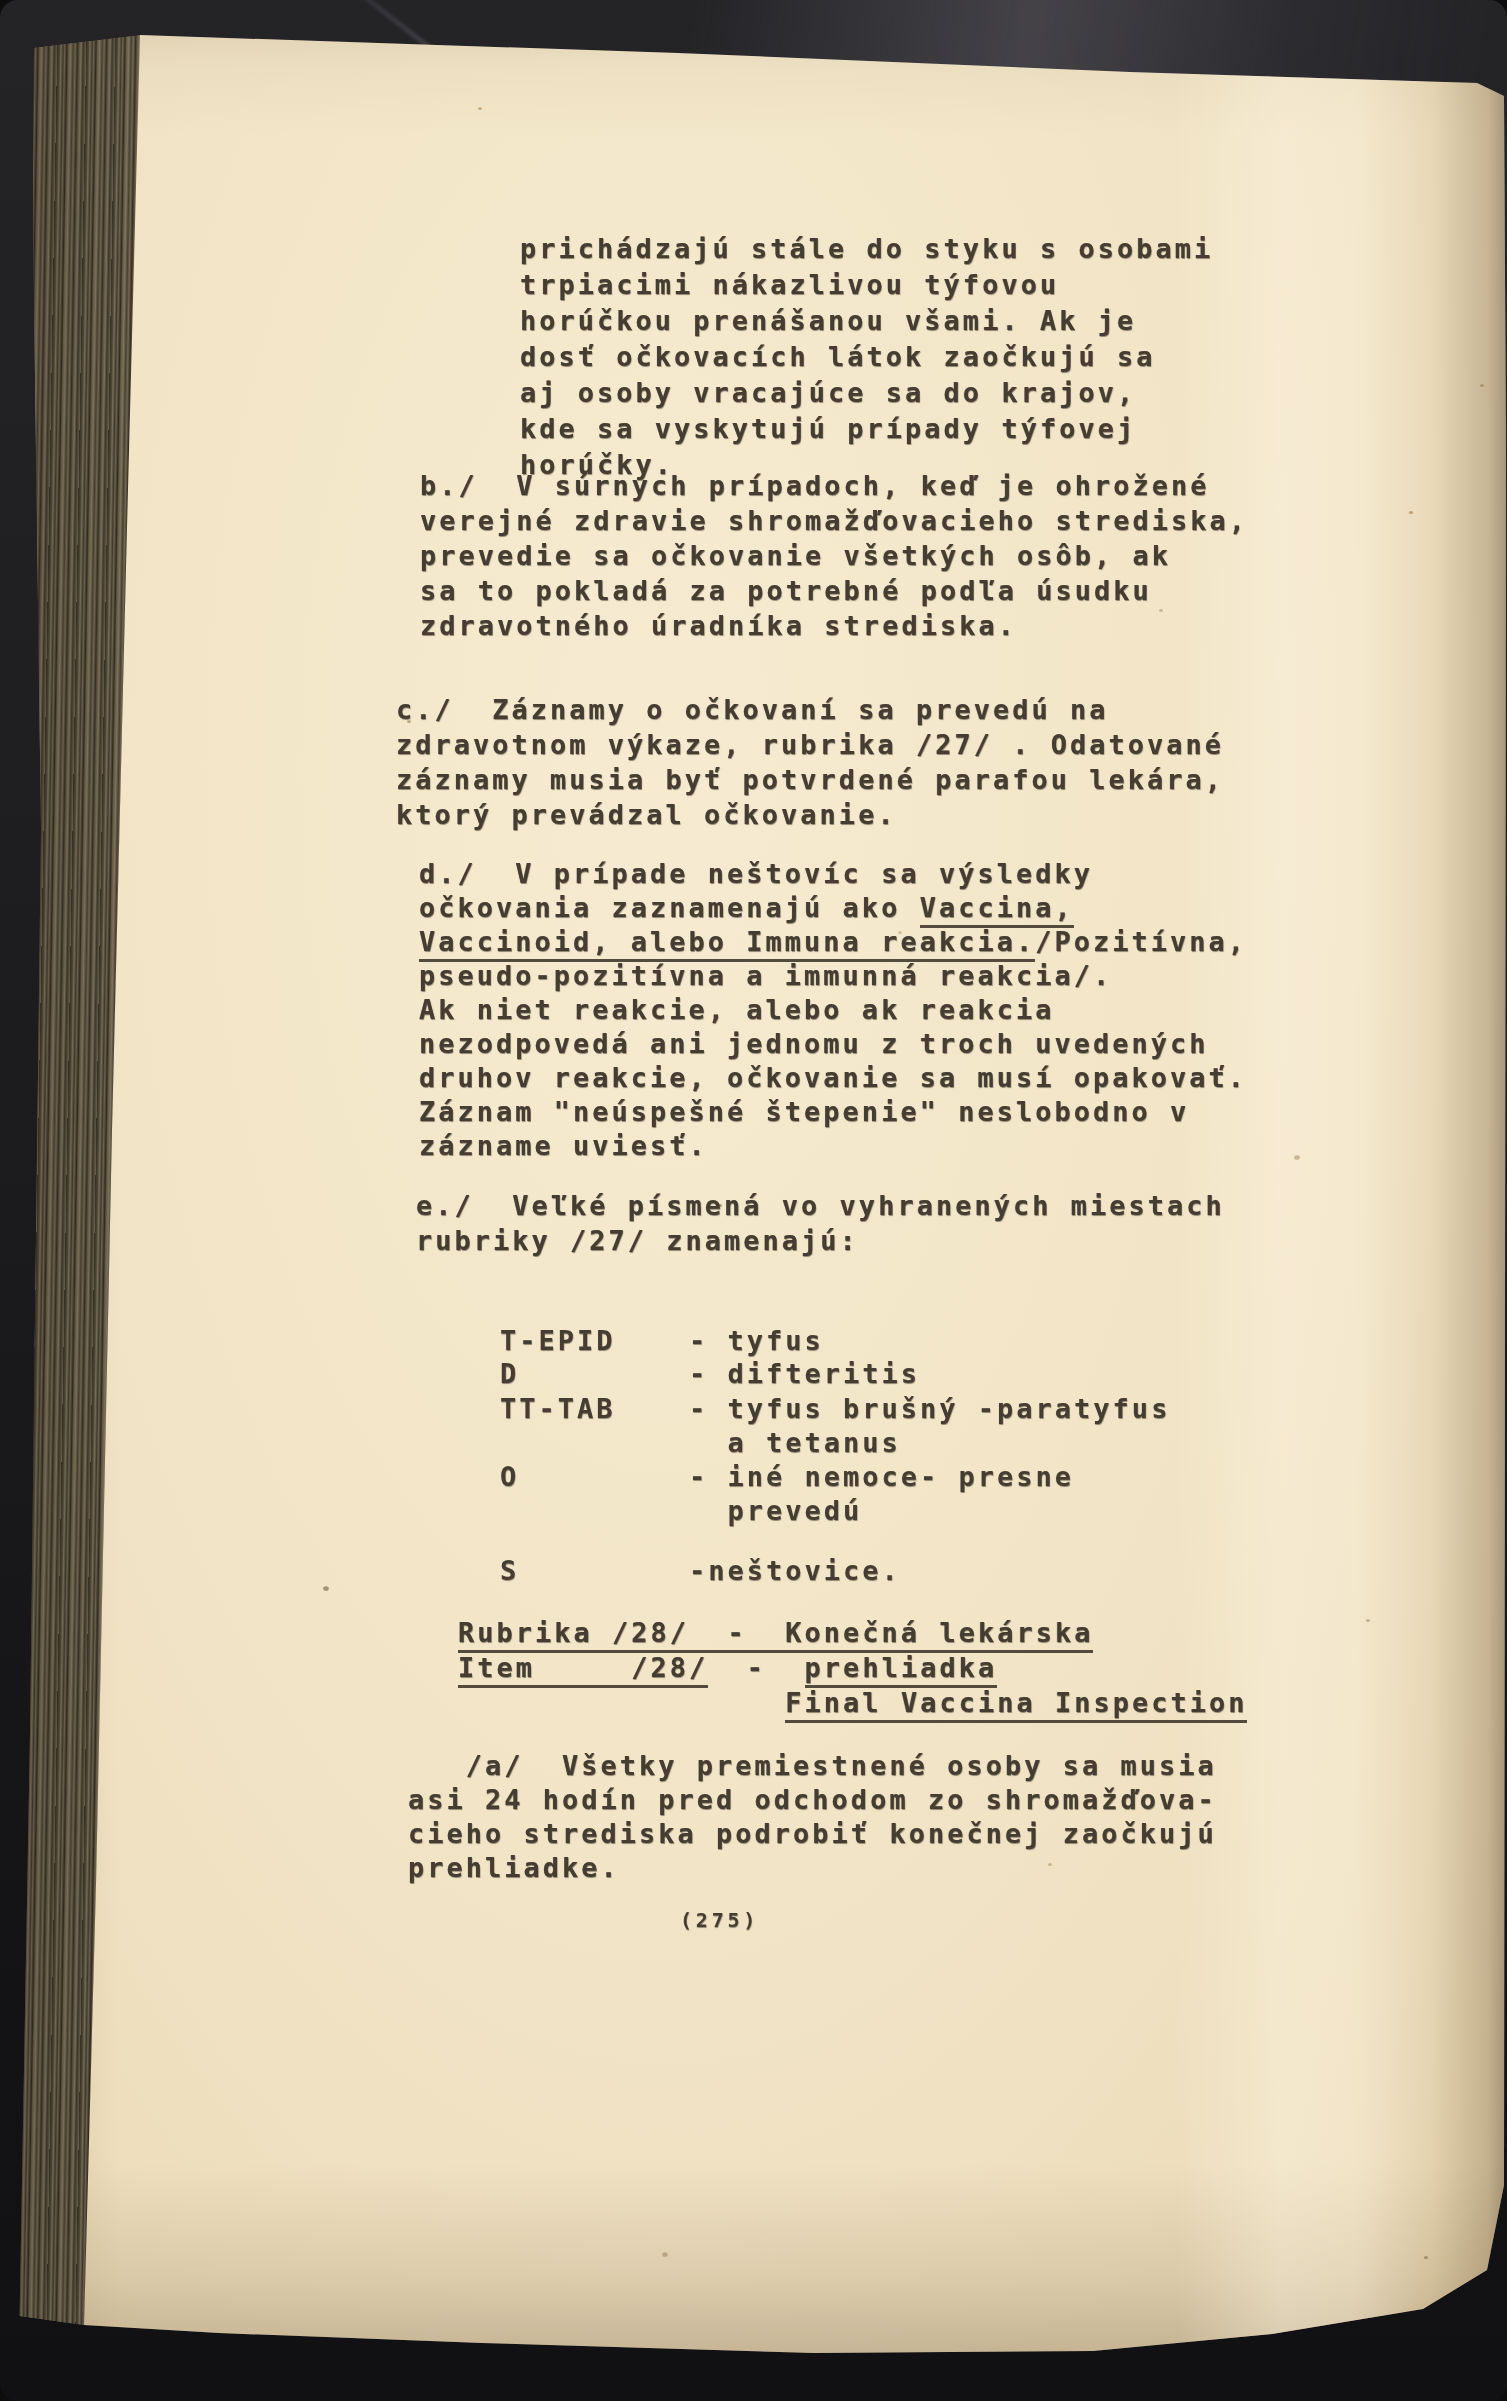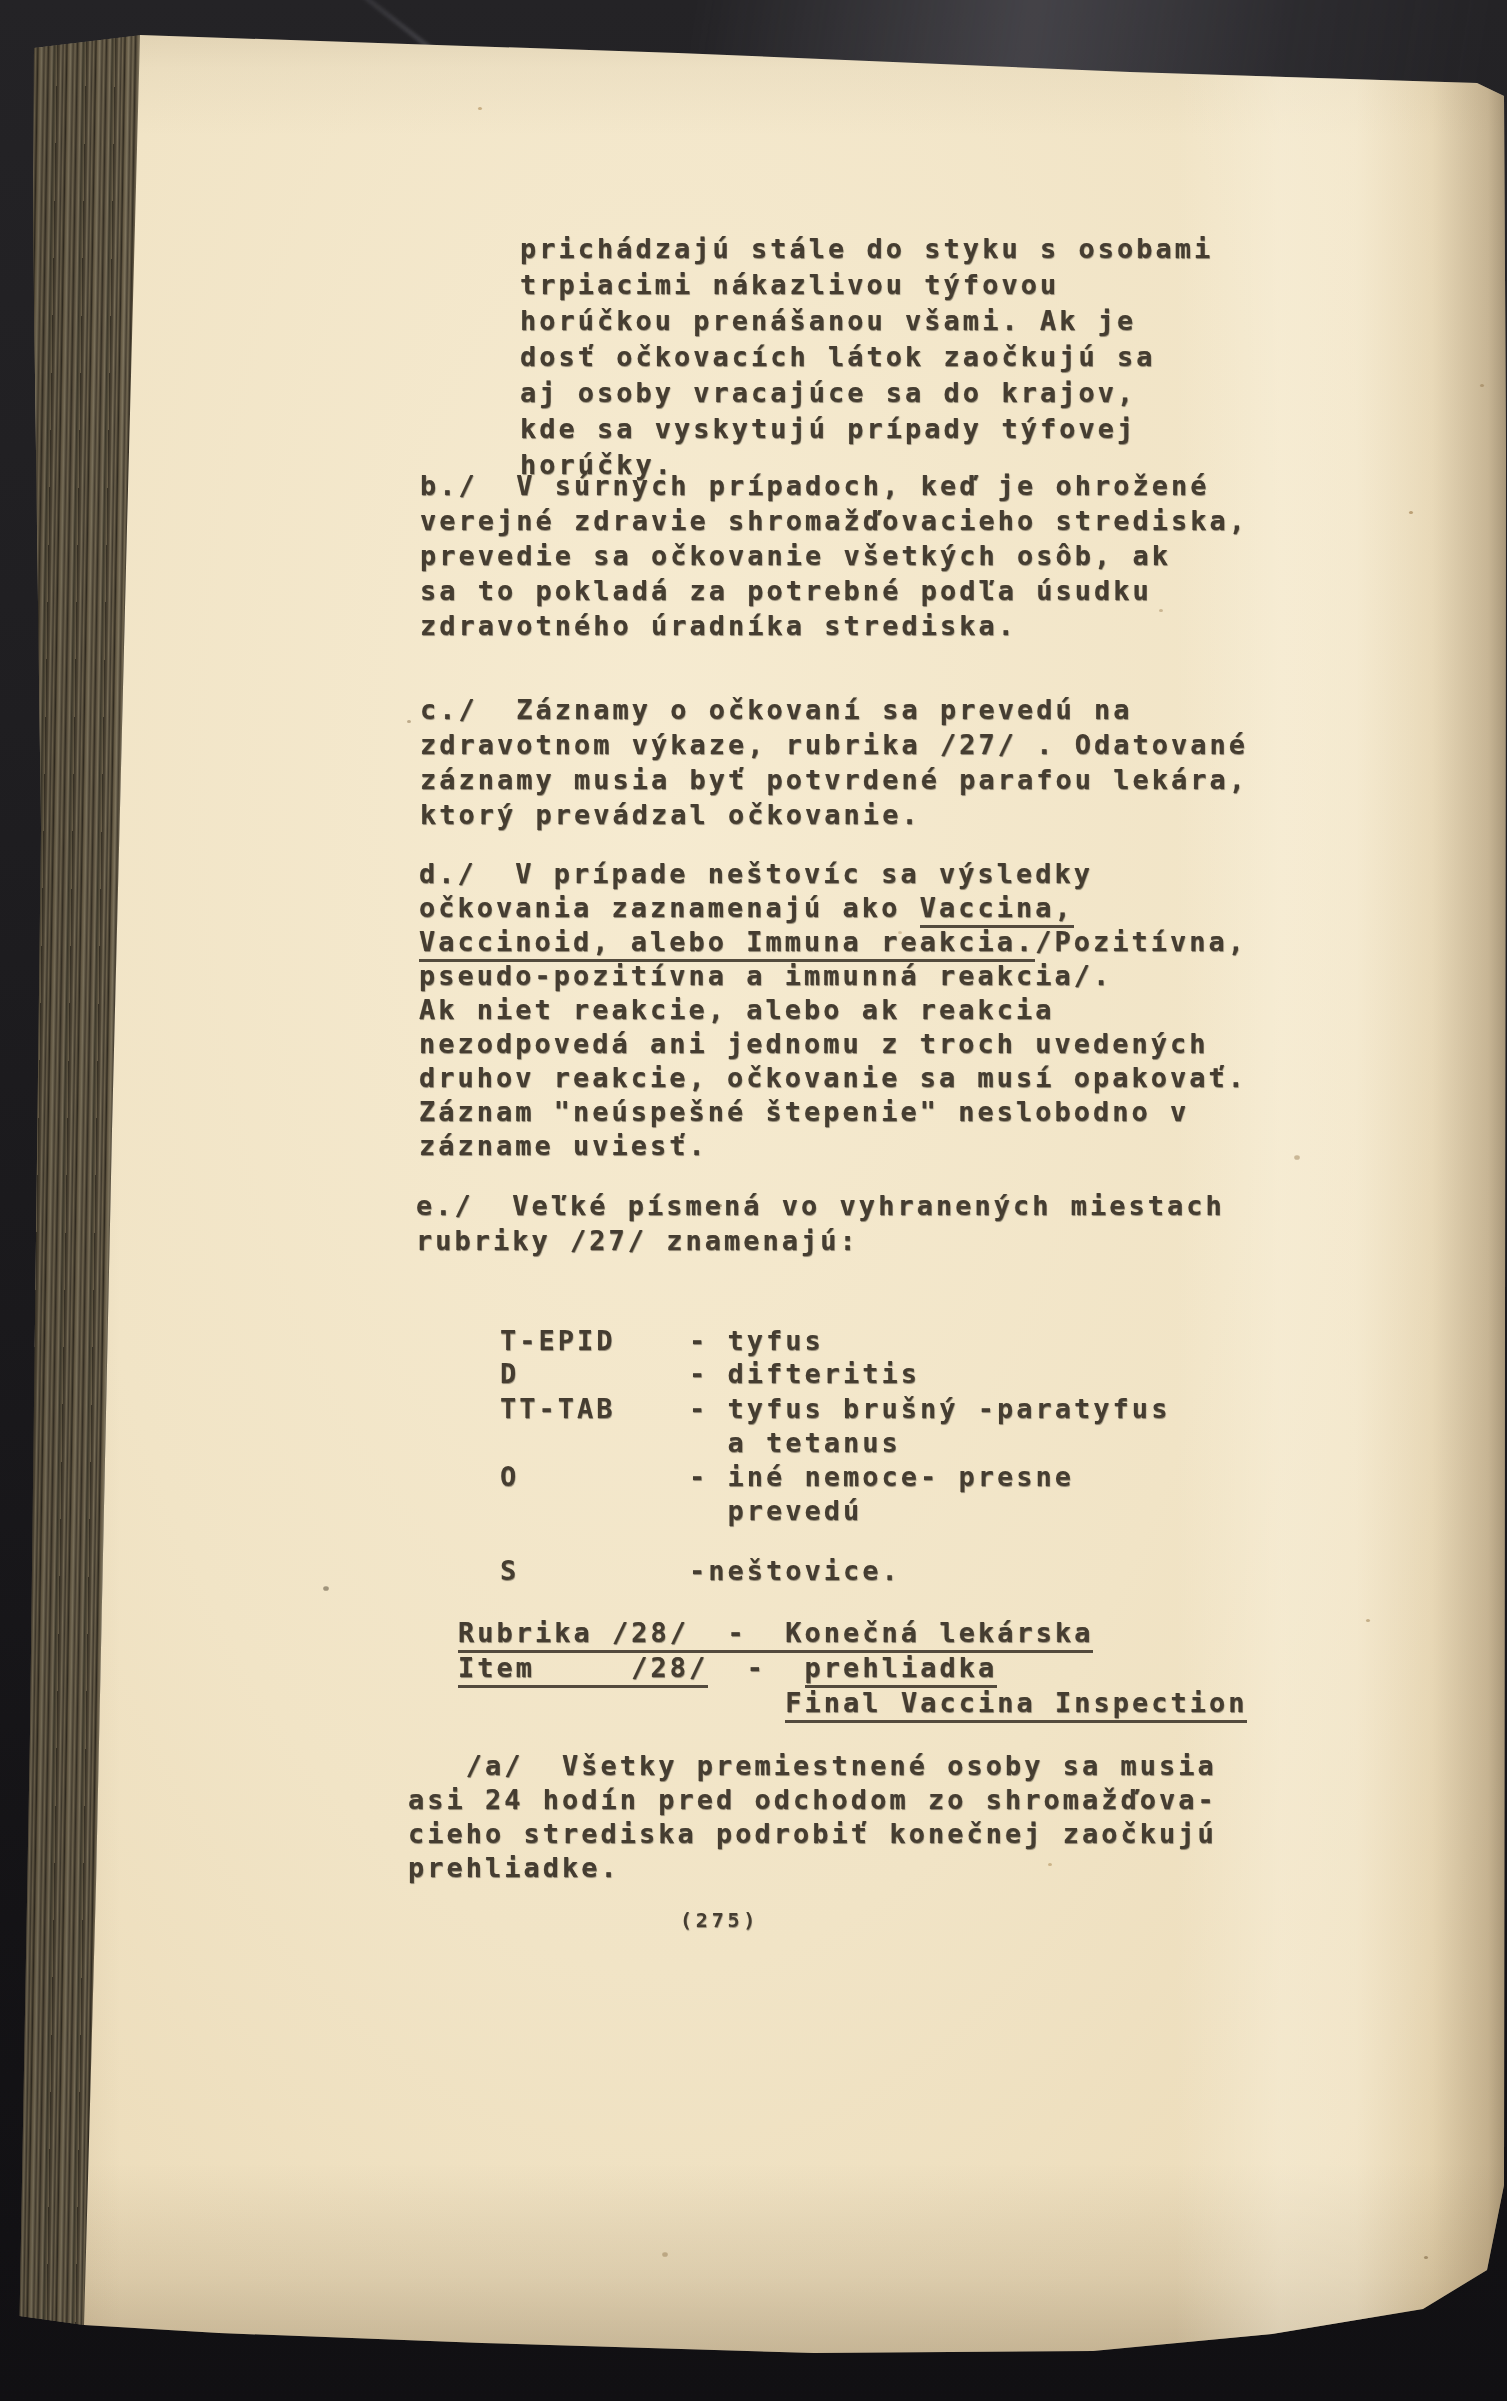--- a/index.html
+++ b/index.html
@@ -1,20 +1,21 @@
 <!DOCTYPE html>
 <html style="font-size:12px"><head>
 <meta charset="utf-8">
 <title>(275)</title>
 <style>
   html,body{margin:0;padding:0;background:#0d0d0e;}
   .scene{
     position:relative;width:1507px;height:2401px;overflow:hidden;
     background:linear-gradient(180deg,#242326 0%,#201f22 25%,#1a191c 55%,#141316 80%,#111013 100%);
     font-family:"DejaVu Sans Mono","Liberation Mono",monospace;
+    border-radius:18px;
   }
   
   .bg-streak{
     position:absolute;top:-38px;right:-60px;width:942px;height:324px;
     background:linear-gradient(103deg,rgba(150,148,158,0) 8%,rgba(160,158,170,0.26) 42%,rgba(120,118,130,0.10) 68%,rgba(120,118,130,0) 88%);
     transform:rotate(-4deg);filter:blur(5.3px);
   }
   .bg-scratch{
     position:absolute;top:45px;right:889px;width:377px;height:4.5px;
     background:linear-gradient(90deg,rgba(140,140,150,0),rgba(140,140,150,0.25),rgba(140,140,150,0));
@@ -40,21 +41,21 @@
       linear-gradient(180deg,rgba(120,95,58,0.20) 0px,rgba(120,95,58,0.05) 68px,rgba(120,95,58,0) 136px,rgba(120,95,58,0) 2163px,rgba(110,85,52,0.14) 2276px,rgba(95,72,42,0.28) 2353px),
       radial-gradient(ellipse at 44% 32%,#f6ebd1 0%,#f1e4c6 52%,#ecdcba 82%,#e6d4ae 100%);
   }
   
   .para{position:absolute;color:#453d31;font-size:27px;font-weight:700;letter-spacing:3px;
         text-shadow:0.5px 0.5px 0.8px rgba(62,54,42,0.55), -0.3px 0 0.6px rgba(62,54,42,0.30);}
   .para .tl{white-space:pre;}
   .u{border-bottom:3px solid rgba(60,52,41,0.88);padding-bottom:2px;}
   .p-intro{left:520px;top:231px;line-height:36px;}
   .p-b{left:420px;top:468px;line-height:35px;}
-  .p-c{left:420px;top:692px;line-height:35px;}
+  .p-c{left:396px;top:692px;line-height:35px;}
   .p-d{left:419px;top:857px;line-height:34px;}
   .p-e{left:416px;top:1188px;line-height:35px;}
   .p-rubrika{left:458px;top:1615px;line-height:35px;}
   .p-a{left:408px;top:1749px;line-height:34px;}
   
   .codelist{position:absolute;left:0;top:0;width:100%;height:100%;pointer-events:none;}
   .crow{position:absolute;left:0;width:1206px;color:#453d31;font-size:27px;font-weight:700;letter-spacing:3px;line-height:34px;
         text-shadow:0.5px 0.5px 0.8px rgba(62,54,42,0.55);}
   .clabel{position:absolute;left:500px;white-space:pre;}
   .cdesc{position:absolute;left:689px;white-space:pre;display:block;}

